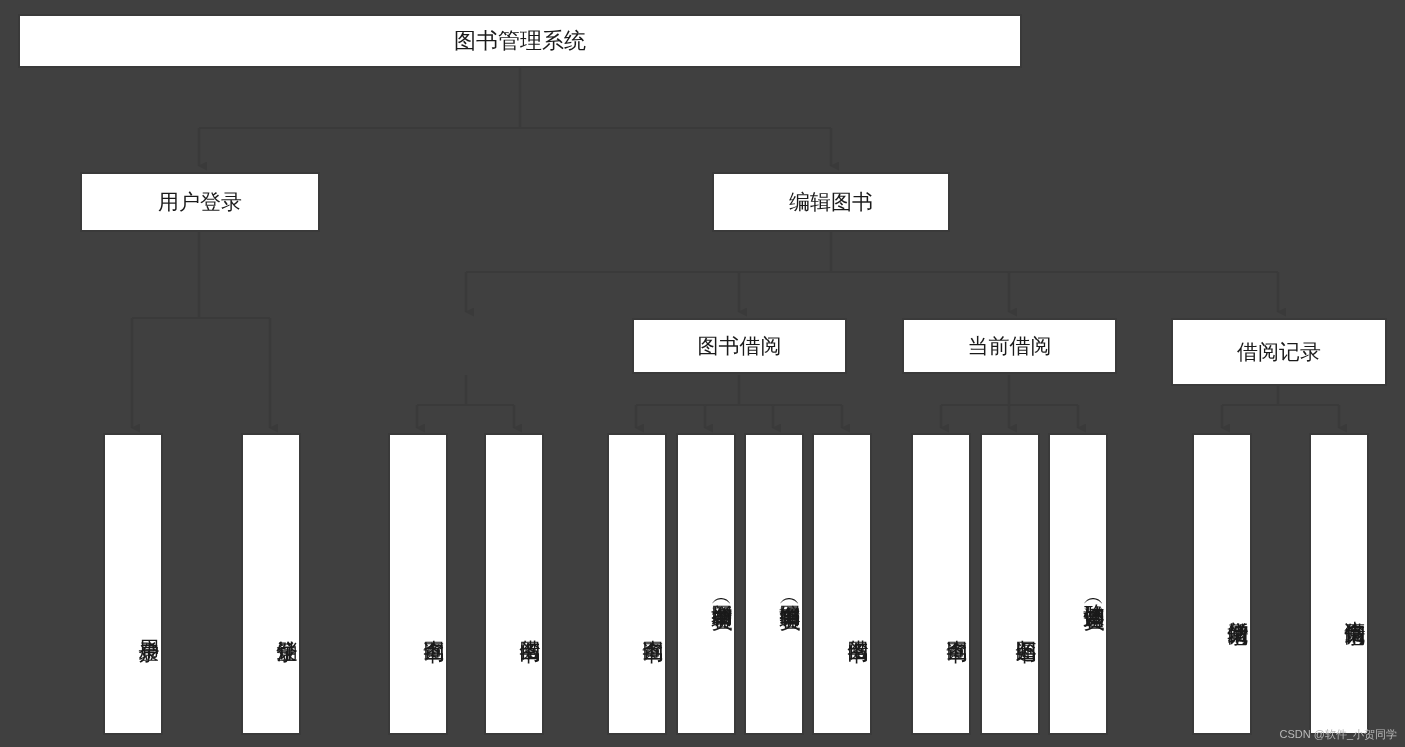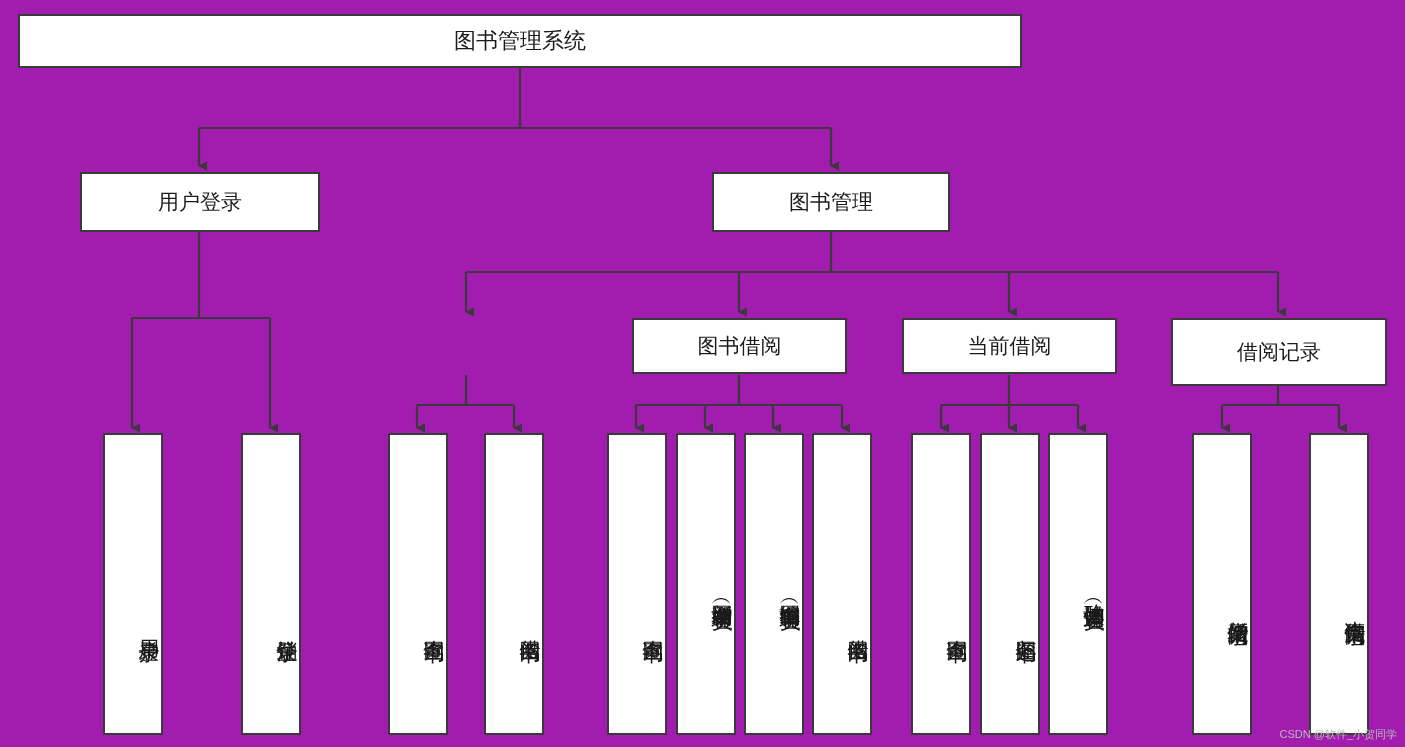--- a/index.html
+++ b/index.html
@@ -7,21 +7,21 @@
     padding: 0;
     background: #ffffff;
   }
   body {
     font-family: "Liberation Sans", "DejaVu Sans", sans-serif;
   }
   #canvas {
     position: relative;
     width: 1405px;
     height: 747px;
-    background: #a21caf;
+    background: #404040;
     overflow: hidden;
   }
   svg.wires {
     position: absolute;
     left: 0;
     top: 0;
     width: 1405px;
     height: 747px;
     pointer-events: none;
   }
@@ -121,21 +121,21 @@
       <path d="M1222,405 L1339,405"></path>
       <path d="M1222,405 L1222,428" marker-end="url(#arw)"></path>
       <path d="M1339,405 L1339,428" marker-end="url(#arw)"></path>
     </g>
   </svg>
 
   <div class="node h root" style="left:18px; top:14px; width:1004px; height:54px;">图书管理系统</div>
 
   <div class="node h" style="left:80px; top:172px; width:240px; height:60px;">用户登录</div>
 
-  <div class="node h" style="left:712px; top:172px; width:238px; height:60px;">图书管理</div>
+  <div class="node h" style="left:712px; top:172px; width:238px; height:60px;">编辑图书</div>
 
 
   <div class="node h" style="left:902px; top:318px; width:215px; height:56px;">当前借阅</div>
 
   <div class="node h" style="left:632px; top:318px; width:215px; height:56px;">图书借阅</div>
 
   <div class="node h" style="left:1171px; top:318px; width:216px; height:68px;">借阅记录</div>
 
   <div class="node v tall" style="left:103px; top:433px; width:60px; height:302px;">用户登录</div>
 

